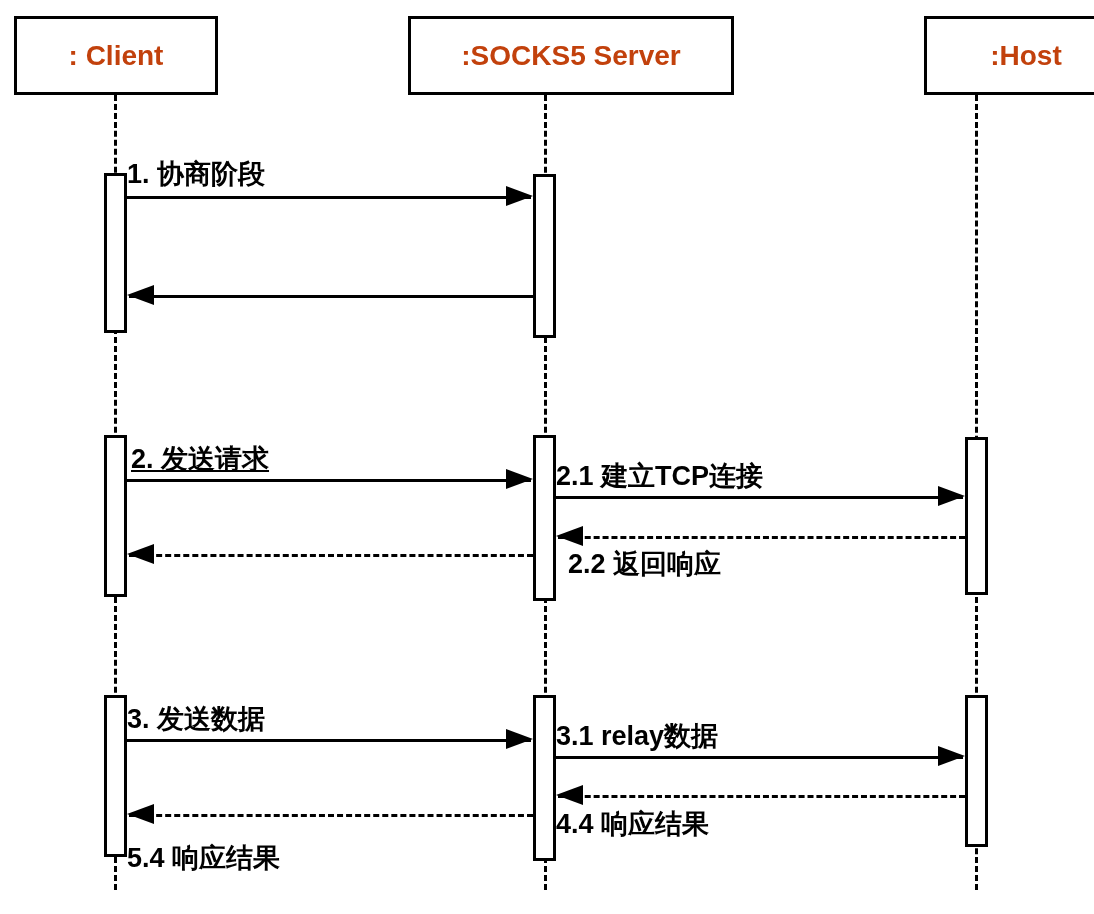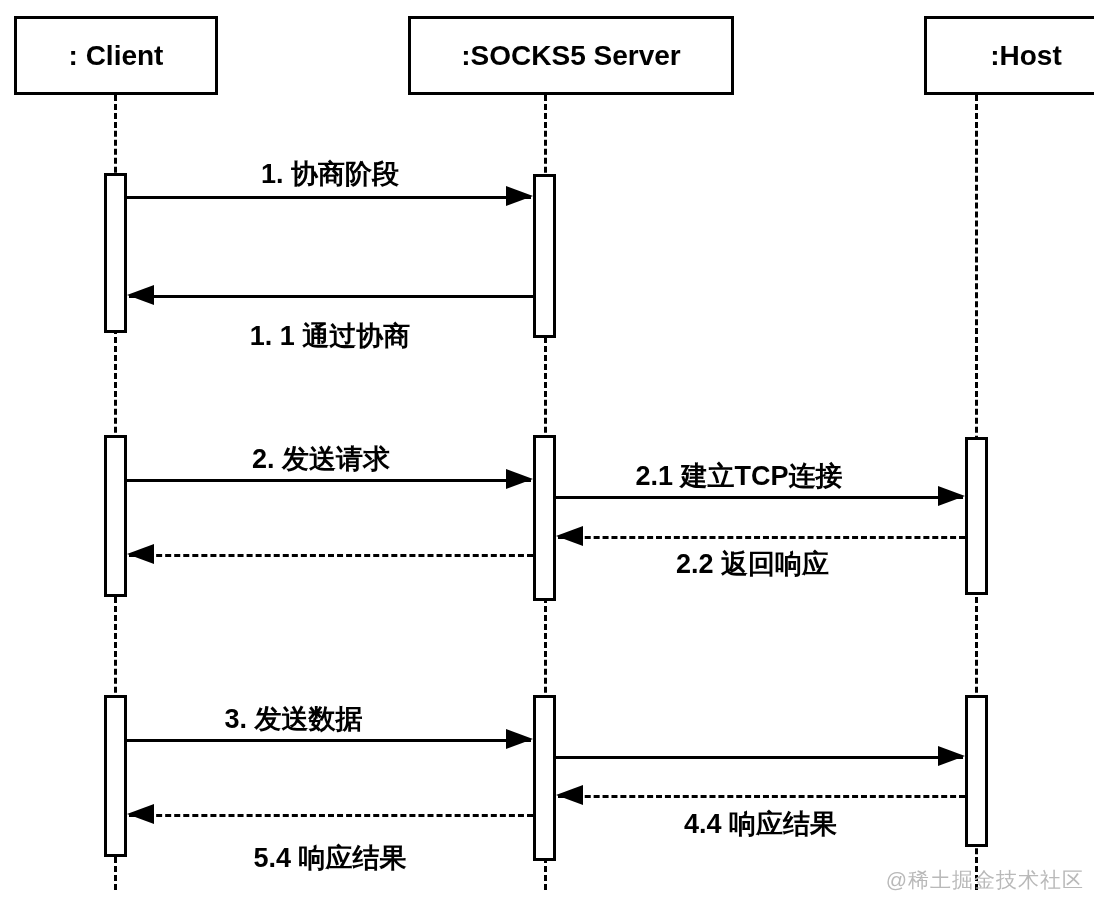--- a/index.html
+++ b/index.html
@@ -26,21 +26,21 @@
     position: absolute;
     top: 16px;
     height: 79px;
     border: 3px solid #000000;
     background: #ffffff;
     display: flex;
     align-items: center;
     justify-content: center;
     font-weight: bold;
     font-size: 28px;
-    color: #000000;
+    color: #c2410c;
     z-index: 3;
   }
   
   .activation {
     position: absolute;
     width: 23px;
     border: 3px solid #000000;
     background: #ffffff;
     z-index: 2;
   }
@@ -58,21 +58,20 @@
     width: 0; height: 0;
     border-top: 10px solid transparent;
     border-bottom: 10px solid transparent;
   }
   .msg.to-right .head { right: 0; border-left: 27px solid #000000; }
   .msg.to-left  .head { left: 0;  border-right: 27px solid #000000; }
   .msg.to-left  .line { left: 2px; right: 0; }
   
   .msg-label {
     position: absolute;
-    text-align: center;
     font-weight: bold;
     font-size: 27px;
     color: #000000;
     z-index: 4;
     white-space: nowrap;
   }
   
   .watermark {
     position: absolute;
     right: 10px;
@@ -117,63 +116,62 @@
   <div class="msg to-right" style="left:127px; top:197px; width:406px;">
     <div class="line"></div>
     <div class="head"></div>
   </div>
   <div class="msg-label" style="left:127px; top:156px; width:406px;">1. 协商阶段</div>
 
   <div class="msg to-left" style="left:127px; top:296px; width:406px;">
     <div class="line"></div>
     <div class="head"></div>
   </div>
-  <div class="msg-label" style="left:127px; top:318px; width:406px;">1. 1 通过协商</div>
 
   <div class="msg to-right" style="left:127px; top:480px; width:406px;">
     <div class="line"></div>
     <div class="head"></div>
   </div>
-  <div class="msg-label" style="left:118px; top:441px; width:406px;">2. 发送请求</div>
+  <div class="msg-label" style="left:131px; top:441px; width:406px;text-decoration:underline;">2. 发送请求</div>
 
   <div class="msg to-right" style="left:556px; top:497px; width:409px;">
     <div class="line"></div>
     <div class="head"></div>
   </div>
   <div class="msg-label" style="left:556px; top:458px; width:366px;">2.1 建立TCP连接</div>
 
   <div class="msg to-left dashed" style="left:556px; top:537px; width:409px;">
     <div class="line"></div>
     <div class="head"></div>
   </div>
-  <div class="msg-label" style="left:548px; top:546px; width:409px;">2.2 返回响应</div>
+  <div class="msg-label" style="left:568px; top:546px; width:409px;">2.2 返回响应</div>
 
   <div class="msg to-left dashed" style="left:127px; top:555px; width:406px;">
     <div class="line"></div>
     <div class="head"></div>
   </div>
 
   <div class="msg to-right" style="left:127px; top:740px; width:406px;">
     <div class="line"></div>
     <div class="head"></div>
   </div>
   <div class="msg-label" style="left:127px; top:701px; width:333px;">3. 发送数据</div>
 
   <div class="msg to-right" style="left:556px; top:757px; width:409px;">
     <div class="line"></div>
     <div class="head"></div>
   </div>
+  <div class="msg-label" style="left:556px; top:718px; width:409px;">3.1 relay数据</div>
 
   <div class="msg to-left dashed" style="left:556px; top:796px; width:409px;">
     <div class="line"></div>
     <div class="head"></div>
   </div>
   <div class="msg-label" style="left:556px; top:806px; width:409px;">4.4 响应结果</div>
 
   <div class="msg to-left dashed" style="left:127px; top:815px; width:406px;">
     <div class="line"></div>
     <div class="head"></div>
   </div>
   <div class="msg-label" style="left:127px; top:840px; width:406px;">5.4 响应结果</div>
 
-  <div class="watermark">@稀土掘金技术社区</div>
 
 </div>
 
 </body></html>

